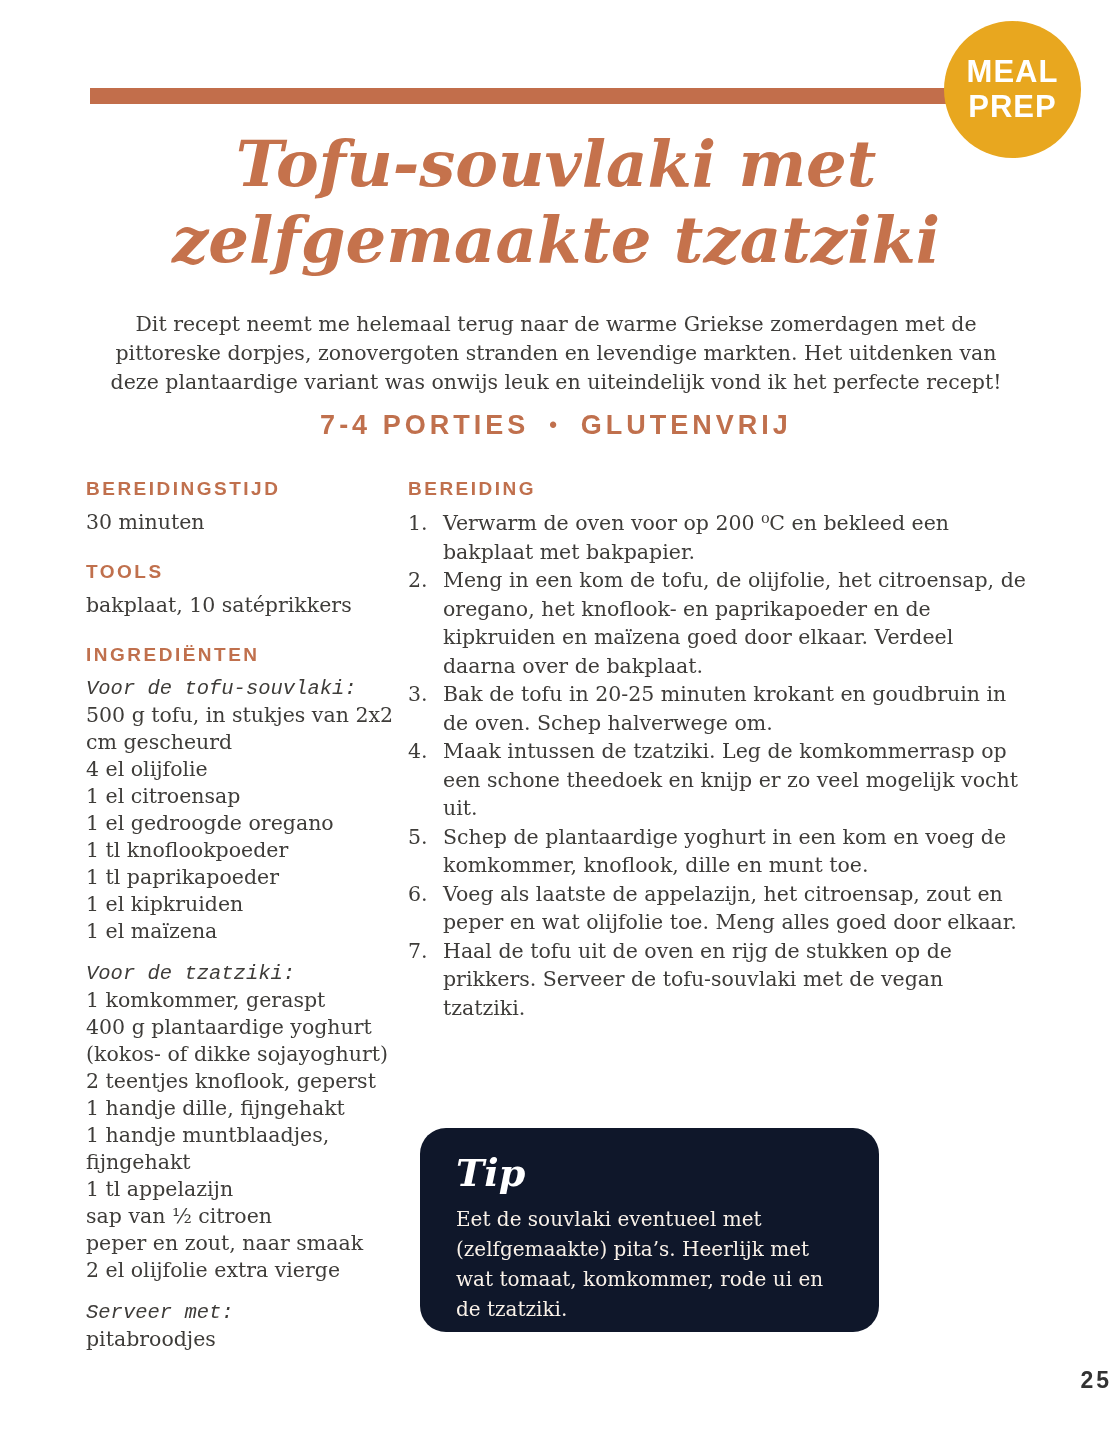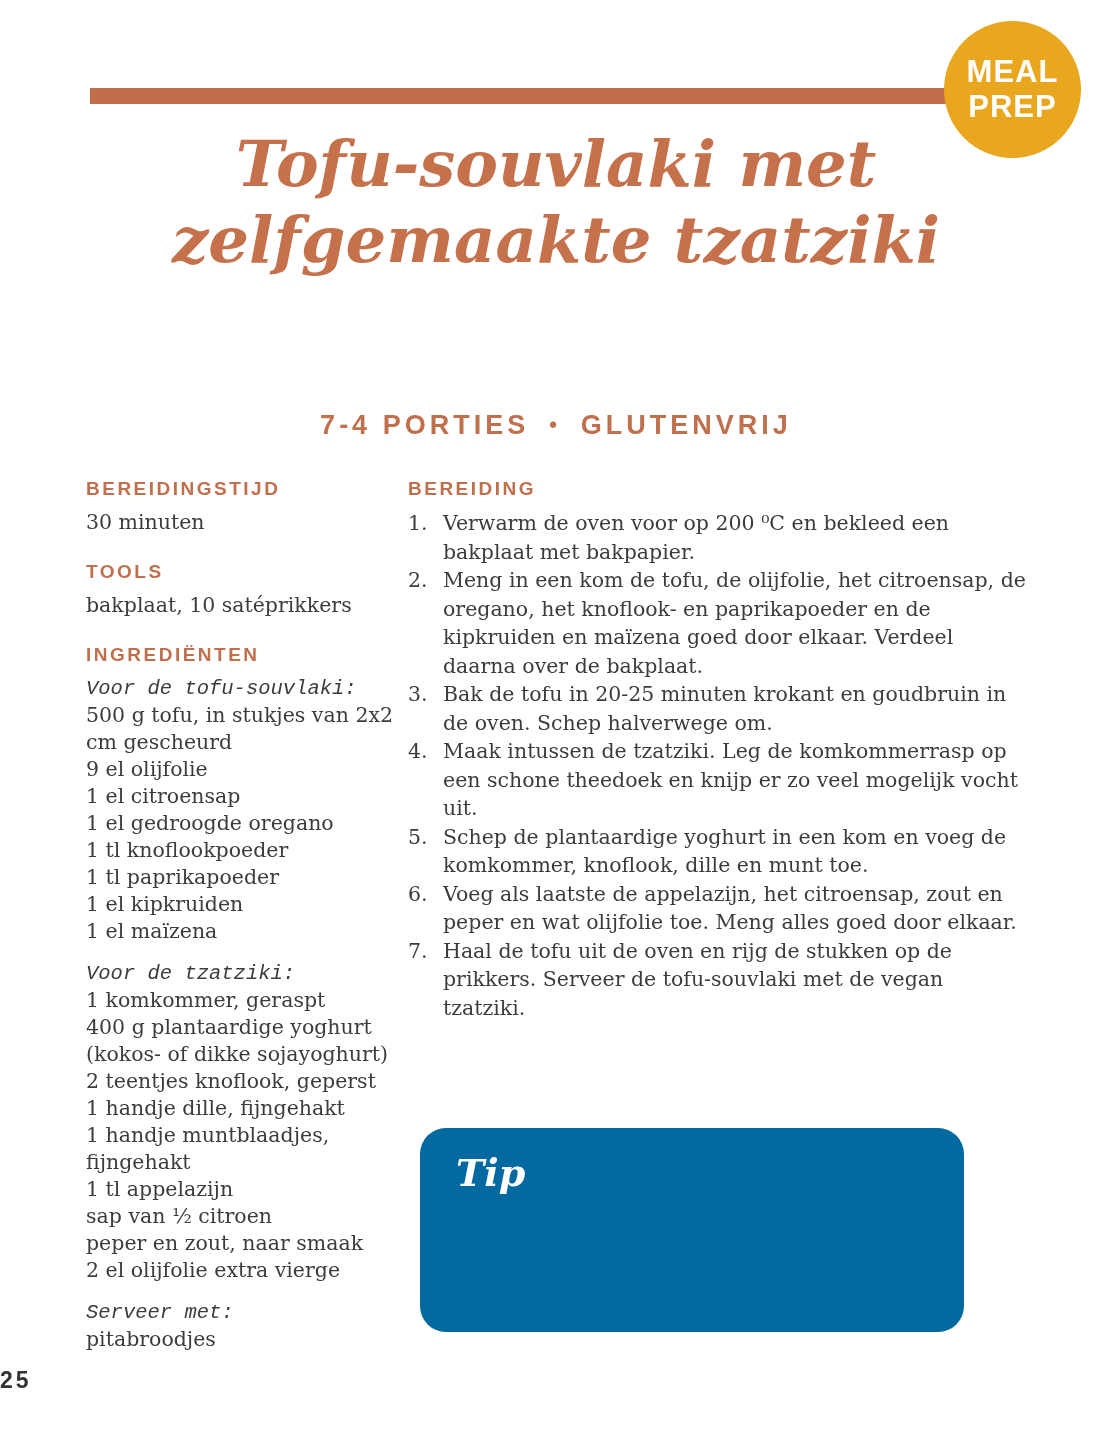--- a/index.html
+++ b/index.html
@@ -118,22 +118,22 @@
   .step-text {
     flex: 1;
     font-size: 20.5px;
     line-height: 28.5px;
   }
 
   
   .tip-box {
     position: absolute;
     left: 420px; top: 1128px;
-    width: 544px; height: 204px;
-    background: #0369a1;
+    width: 459px; height: 204px;
+    background: #0f172a;
     border-radius: 26px;
     padding: 24px 34px 24px 36px;
   }
   .tip-title {
     font-family: "DejaVu Serif", serif;
     font-style: italic;
     font-weight: bold;
     font-size: 38px;
     line-height: 1.1;
     color: #ffffff;
@@ -143,21 +143,21 @@
     font-size: 20px;
     line-height: 30px;
     color: #f9f1e8;
     max-width: 520px;
   }
 
   .page-num {
     position: absolute;
     top: 1367px; left: 0;
     width: 100%;
-    text-align: left;
+    text-align: right;
     font-family: "Liberation Sans", sans-serif;
     font-weight: bold;
     font-size: 23px;
     letter-spacing: 3px;
     color: #333333;
   }
 </style>
 </head>
 <body>
 
@@ -168,20 +168,21 @@
   <div class="badge">
     <span>MEAL</span>
     <span>PREP</span>
   </div>
 
   <h1 class="title">
     <span>Tofu-souvlaki met</span><br>
     <span>zelfgemaakte tzatziki</span>
   </h1>
 
+  <p class="intro">Dit recept neemt me helemaal terug naar de warme Griekse zomerdagen met de pittoreske dorpjes, zonovergoten stranden en levendige markten. Het uitdenken van deze plantaardige variant was onwijs leuk en uiteindelijk vond ik het perfecte recept!</p>
 
   <div class="meta">
     <span>7-4 PORTIES</span><span class="dot">•</span><span>GLUTENVRIJ</span>
   </div>
 
   <aside class="left-col">
 
     <div class="section">
       <h3 class="section-head">BEREIDINGSTIJD</h3>
       <p class="value">30 minuten</p>
@@ -192,21 +193,21 @@
       <p class="value">bakplaat, 10 satéprikkers</p>
     </div>
 
     <div class="section">
       <h3 class="section-head">INGREDIËNTEN</h3>
 
       <div class="group">
         <p class="group-label">Voor de tofu-souvlaki:</p>
         <ul>
           <li>500 g tofu, in stukjes van 2x2 cm gescheurd</li>
-          <li>9 el olijfolie</li>
+          <li>4 el olijfolie</li>
           <li>1 el citroensap</li>
           <li>1 el gedroogde oregano</li>
           <li>1 tl knoflookpoeder</li>
           <li>1 tl paprikapoeder</li>
           <li>1 el kipkruiden</li>
           <li>1 el maïzena</li>
         </ul>
       </div>
 
       <div class="group">
@@ -263,17 +264,18 @@
       </li>
       <li class="step">
         <span class="step-num">7.</span>
         <span class="step-text">Haal de tofu uit de oven en rijg de stukken op de prikkers. Serveer de tofu-souvlaki met de vegan tzatziki.</span>
       </li>
     </ol>
   </section>
 
   <div class="tip-box">
     <div class="tip-title">Tip</div>
+    <p class="tip-text">Eet de souvlaki eventueel met (zelfgemaakte) pita’s. Heerlijk met wat tomaat, komkommer, rode ui en de tzatziki.</p>
   </div>
 
   <div class="page-num">25</div>
 
 </div>
 
 </body></html>

